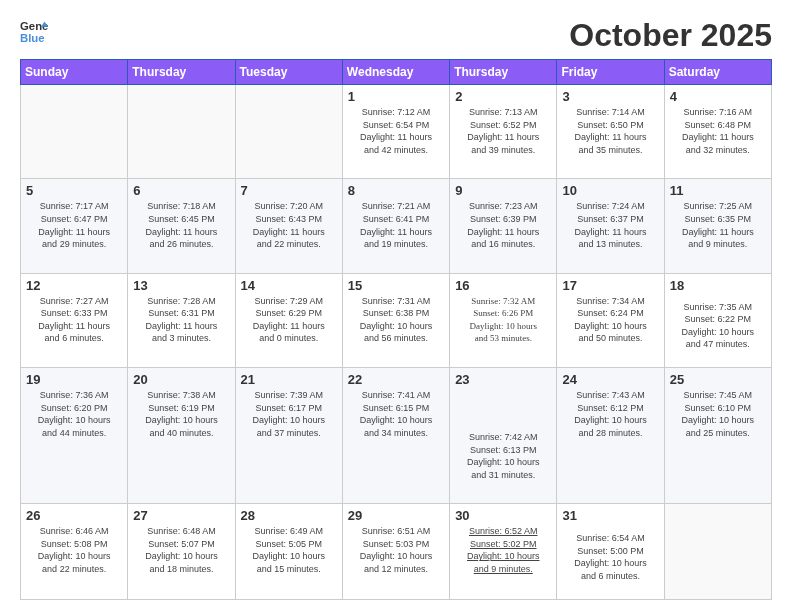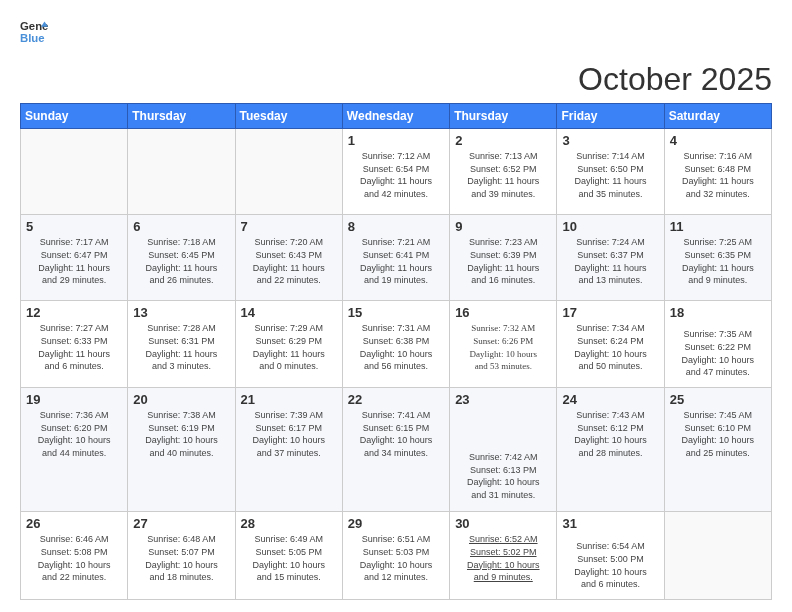--- a/index.html
+++ b/index.html
@@ -30,39 +30,38 @@
     }
     .logo-icon {
       width: 28px;
       height: 28px;
     }
     .title-area {
       text-align: right;
     }
     .month-title {
       font-size: 32px;
-      font-weight: normal;
+      font-weight: bold;
       color: #333;
       line-height: 1.1;
-      margin-top: 44px;
     }
     .subtitle {
       font-size: 13px;
       color: #555;
       margin-top: 2px;
     }
     .calendar {
       flex: 1;
       border: 1px solid #ccc;
       border-collapse: collapse;
       width: 100%;
       table-layout: fixed;
     }
     .calendar th {
-      background: #3b82f6;
+      background: #8b5cf6;
       color: #fff;
       font-size: 12px;
       font-weight: bold;
       padding: 5px 4px;
       text-align: left;
       border: 1px solid #2a5ab4;
     }
     .calendar td {
       border: 1px solid #ccc;
       vertical-align: top;

